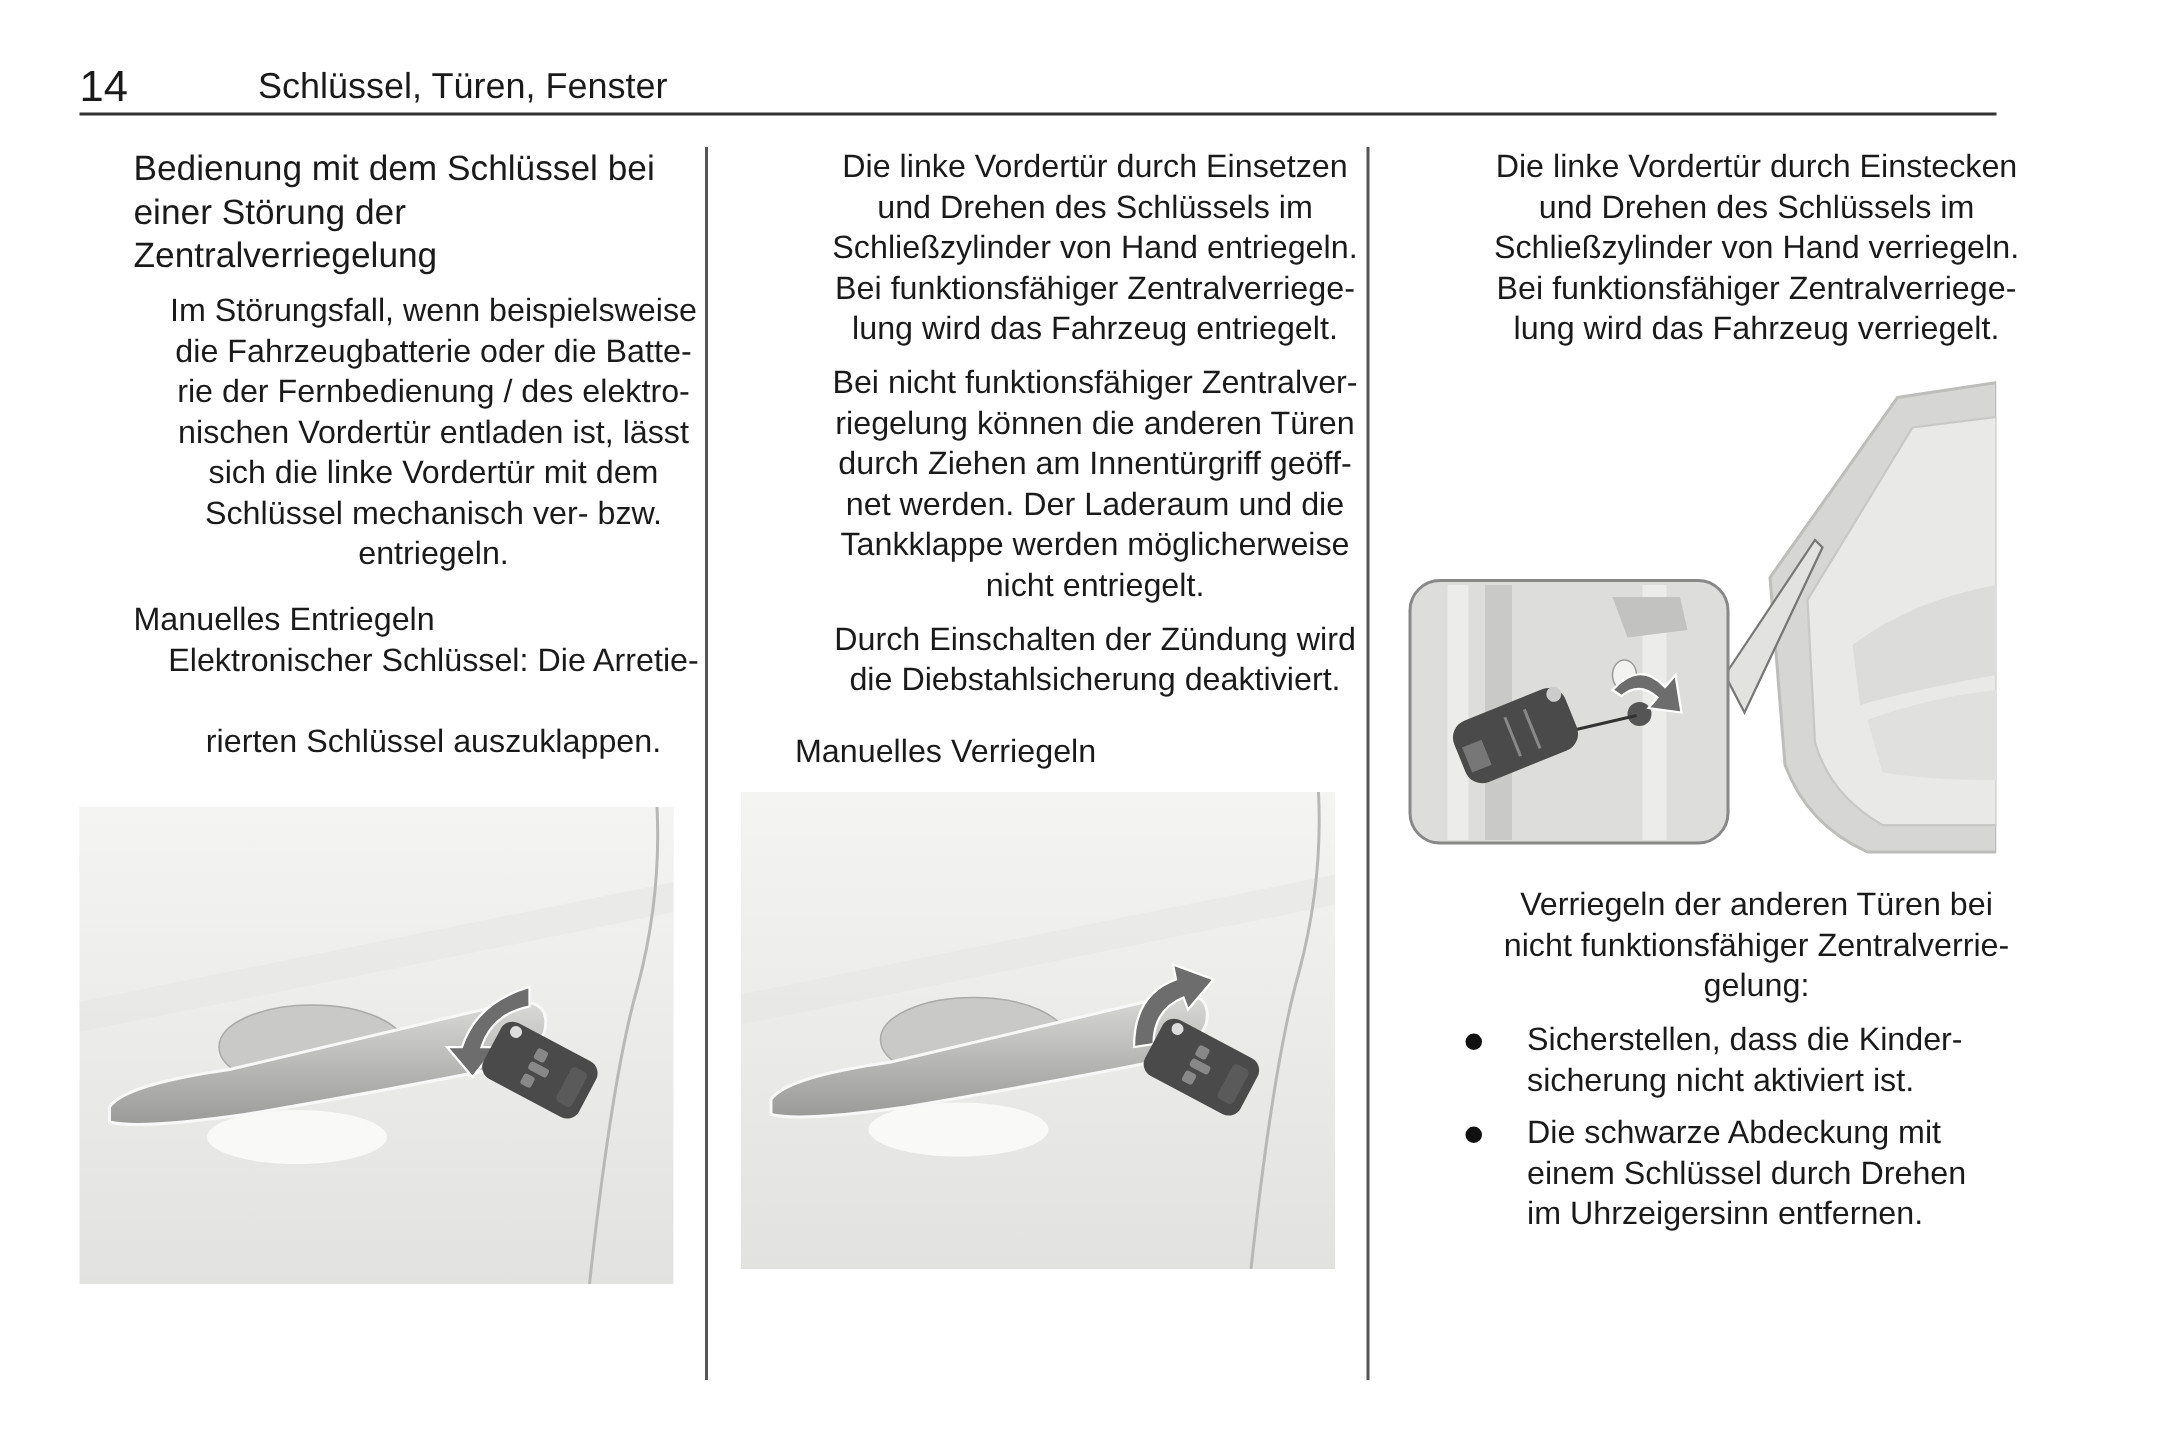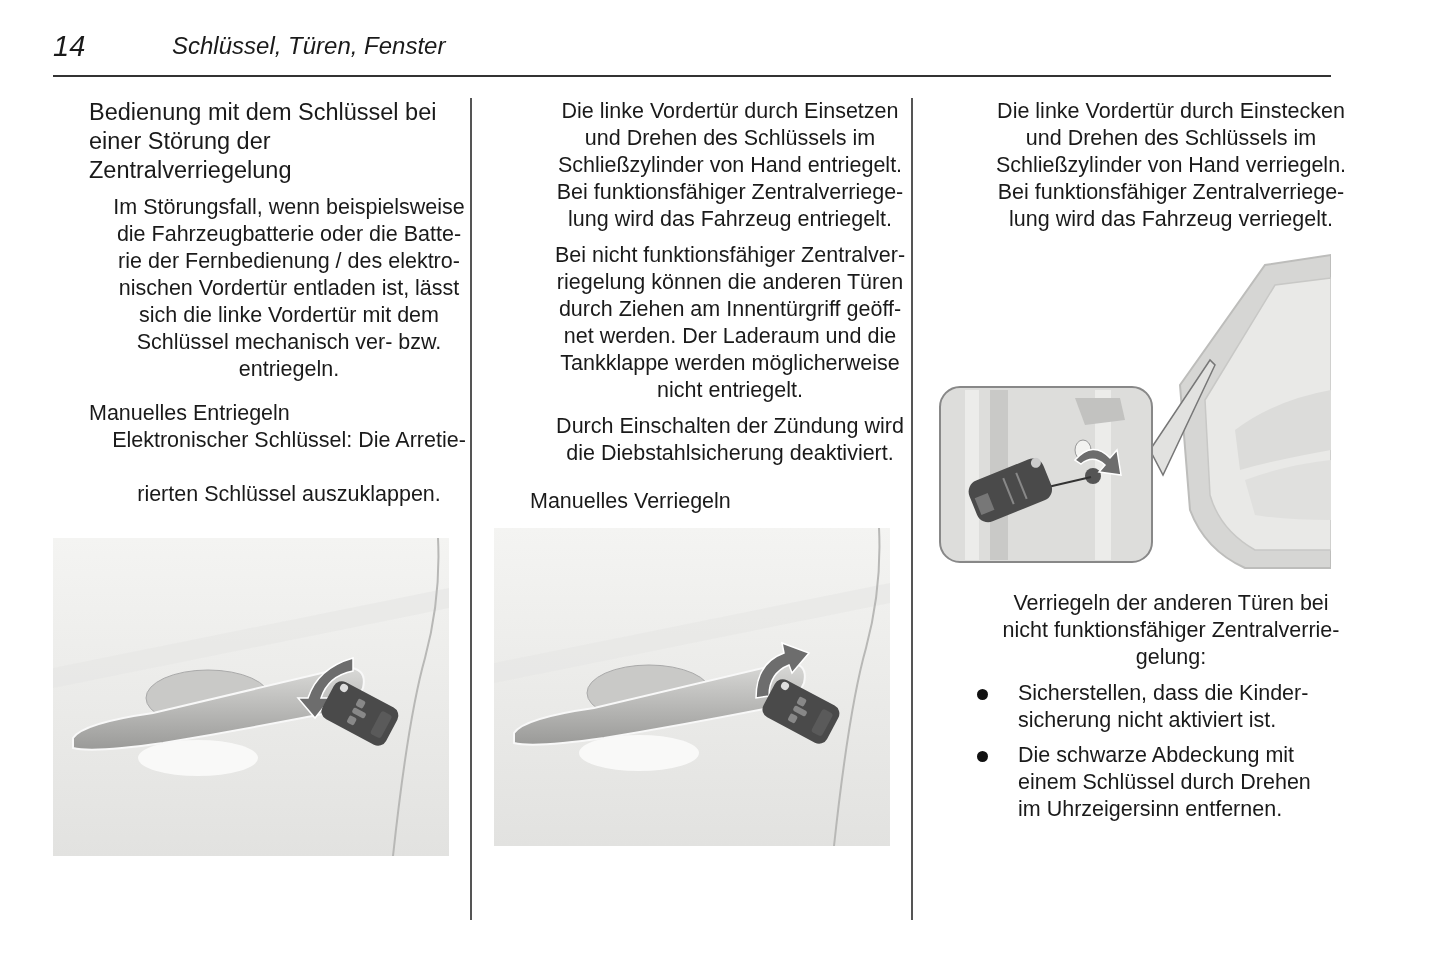--- a/index.html
+++ b/index.html
@@ -1,21 +1,21 @@
 <!DOCTYPE html>
 <html><head>
 <meta charset="utf-8">
 <style>
   html, body { margin: 0; padding: 0; background: #ffffff; }
   body {
     width: 1445px; height: 966px; position: relative; overflow: hidden;
     font-family: "Liberation Sans", "DejaVu Sans", sans-serif;
     color: #1a1a1a;
   }
-  .page-header { position: absolute; left: 53px; top: 28px; width: 1278px; height: 36px; font-style: italic; }
+  .page-header { position: absolute; left: 53px; top: 40px; width: 1278px; height: 36px; }
   .page-num { position: absolute; left: 0; top: 0; font-size: 29px; line-height: 36px; }
   .page-title { position: absolute; left: 119px; top: 0; font-size: 24px; line-height: 36px; }
   .header-rule { position: absolute; left: 53px; top: 75px; width: 1278px; height: 1.5px; background: #333; }
 
   .col-divider { position: absolute; top: 98px; width: 2px; height: 822px; background: #555; }
 
   .col { position: absolute; top: 98px; margin-left: 36px; }
   .col-1 { left: 53px; width: 400px; }
   .col-2 { left: 494px; width: 400px; }
   .col-3 { left: 935px; width: 400px; }
@@ -96,21 +96,21 @@
       <rect x="28" y="27" width="8" height="8" rx="2" fill="#888"></rect>
       <rect x="54" y="8" width="12" height="26" rx="3" fill="#5a5a5a"></rect>
     </g>
   </svg>
 </div>
 
 <div class="col col-2">
   <p class="body">
     <span>Die linke Vordertür durch Einsetzen</span><br>
     <span>und Drehen des Schlüssels im</span><br>
-    <span>Schließzylinder von Hand entriegelt.</span><br>
+    <span>Schließzylinder von Hand entriegeln.</span><br>
     <span>Bei funktionsfähiger Zentralverriege-</span><br>
     <span>lung wird das Fahrzeug entriegelt.</span>
   </p>
   <p class="body">
     <span>Bei nicht funktionsfähiger Zentralver-</span><br>
     <span>riegelung können die anderen Türen</span><br>
     <span>durch Ziehen am Innentürgriff geöff-</span><br>
     <span>net werden. Der Laderaum und die</span><br>
     <span>Tankklappe werden möglicherweise</span><br>
     <span>nicht entriegelt.</span>

